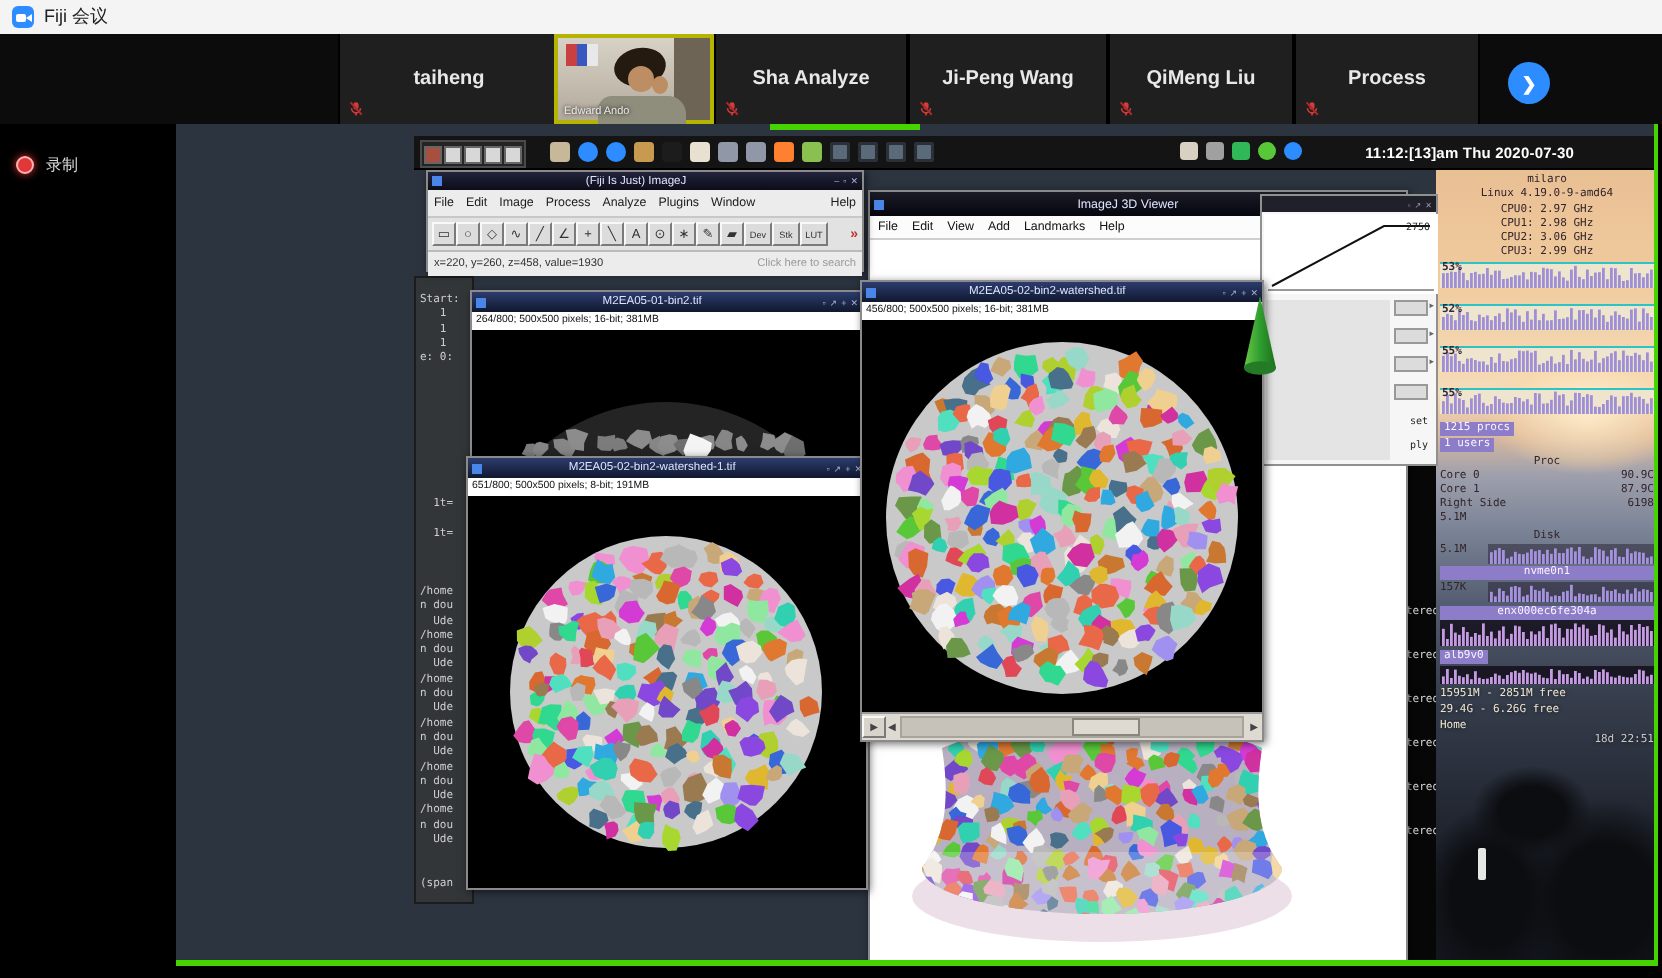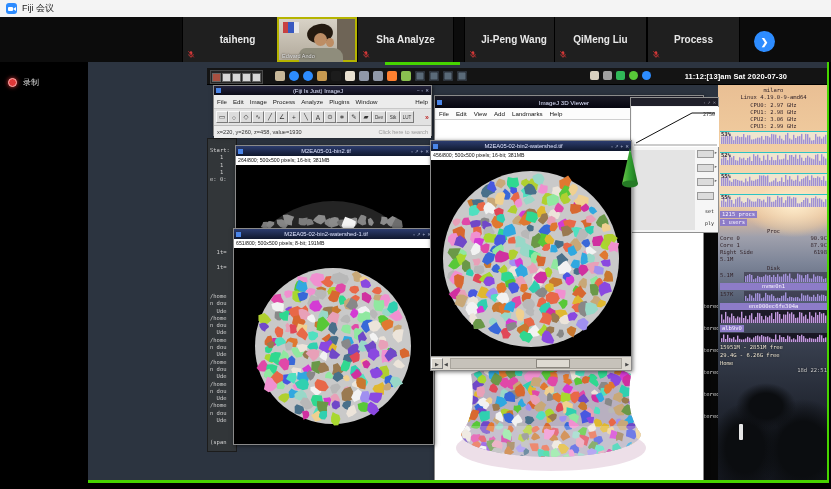--- a/index.html
+++ b/index.html
@@ -117,21 +117,21 @@
 <body>
 
 <div id="app">
 
   <div class="abs" id="ztitle">
     <span id="zlogo"></span>
     <span>Fiji 会议</span>
   </div>
 
   <div class="abs" id="strip">
-      <div class="cell" style="left: 182px; width: 111px;">
+      <div class="cell" style="left: 169px; width: 111px;">
         <div class="pname">taiheng</div>
         <span class="mic">
           <svg viewBox="0 0 10 10" width="8" height="9">
             <rect x="3.4" y="0.8" width="3.2" height="4.6" rx="1.6" fill="#d43c3c"></rect>
             <path d="M2.2 4.6a2.8 2.8 0 0 0 5.6 0" fill="none" stroke="#d43c3c" stroke-width="1"></path>
             <line x1="5" y1="7.4" x2="5" y2="9" stroke="#d43c3c" stroke-width="1"></line>
             <line x1="1.6" y1="0.8" x2="8.6" y2="8.6" stroke="#b02828" stroke-width="1.2"></line>
           </svg>
         </span>
       </div>
@@ -149,21 +149,21 @@
         <div class="pname">Sha Analyze</div>
         <span class="mic">
           <svg viewBox="0 0 10 10" width="8" height="9">
             <rect x="3.4" y="0.8" width="3.2" height="4.6" rx="1.6" fill="#d43c3c"></rect>
             <path d="M2.2 4.6a2.8 2.8 0 0 0 5.6 0" fill="none" stroke="#d43c3c" stroke-width="1"></path>
             <line x1="5" y1="7.4" x2="5" y2="9" stroke="#d43c3c" stroke-width="1"></line>
             <line x1="1.6" y1="0.8" x2="8.6" y2="8.6" stroke="#b02828" stroke-width="1.2"></line>
           </svg>
         </span>
       </div>
-      <div class="cell" style="left: 464px; width: 100px;">
+      <div class="cell" style="left: 454px; width: 100px;">
         <div class="pname">Ji-Peng Wang</div>
         <span class="mic">
           <svg viewBox="0 0 10 10" width="8" height="9">
             <rect x="3.4" y="0.8" width="3.2" height="4.6" rx="1.6" fill="#d43c3c"></rect>
             <path d="M2.2 4.6a2.8 2.8 0 0 0 5.6 0" fill="none" stroke="#d43c3c" stroke-width="1"></path>
             <line x1="5" y1="7.4" x2="5" y2="9" stroke="#d43c3c" stroke-width="1"></line>
             <line x1="1.6" y1="0.8" x2="8.6" y2="8.6" stroke="#b02828" stroke-width="1.2"></line>
           </svg>
         </span>
       </div>
@@ -231,21 +231,21 @@
           <span class="app" style="background: rgb(90, 106, 120); box-shadow: rgb(42, 48, 56) 0px 0px 0px 1.5px inset;"></span>
           <span class="app" style="background: rgb(90, 106, 120); box-shadow: rgb(42, 48, 56) 0px 0px 0px 1.5px inset;"></span>
         </div>
       <div id="tbtray">
           <span class="tray" style="background: rgb(216, 208, 192);"></span>
           <span class="tray" style="background: rgb(160, 160, 160);"></span>
           <span class="tray" style="background: rgb(48, 184, 88);"></span>
           <span class="tray" style="background: rgb(88, 200, 56); border-radius: 50%;"></span>
           <span class="tray" style="background: rgb(45, 140, 255); border-radius: 50%;"></span>
         </div>
-      <div id="tbclock">11:12:[13]am Sat 2020-07-30</div>
+      <div id="tbclock">11:12:[13]am Thu 2020-07-30</div>
     </div>
 
     <div class="abs" id="termL"><div>Start:</div><div>   1</div><div>   1</div><div>   1</div><div>e: 0:</div><div>&nbsp;</div><div>&nbsp;</div><div>&nbsp;</div><div>&nbsp;</div><div>&nbsp;</div><div>&nbsp;</div><div>&nbsp;</div><div>&nbsp;</div><div>&nbsp;</div><div>  1t=</div><div>&nbsp;</div><div>  1t=</div><div>&nbsp;</div><div>&nbsp;</div><div>&nbsp;</div><div>/home</div><div>n dou</div><div>  Ude</div><div>/home</div><div>n dou</div><div>  Ude</div><div>/home</div><div>n dou</div><div>  Ude</div><div>/home</div><div>n dou</div><div>  Ude</div><div>/home</div><div>n dou</div><div>  Ude</div><div>/home</div><div>n dou</div><div>  Ude</div><div>&nbsp;</div><div>&nbsp;</div><div>(span</div></div>
 
     <div class="abs" id="termR">
         <div style="top: 71px;">tered 0</div>
         <div style="top: 93px;">tered 0</div>
         <div style="top: 115px;">tered</div>
         <div style="top: 137px;">tered 1</div>
         <div style="top: 159px;">tered 1</div>

